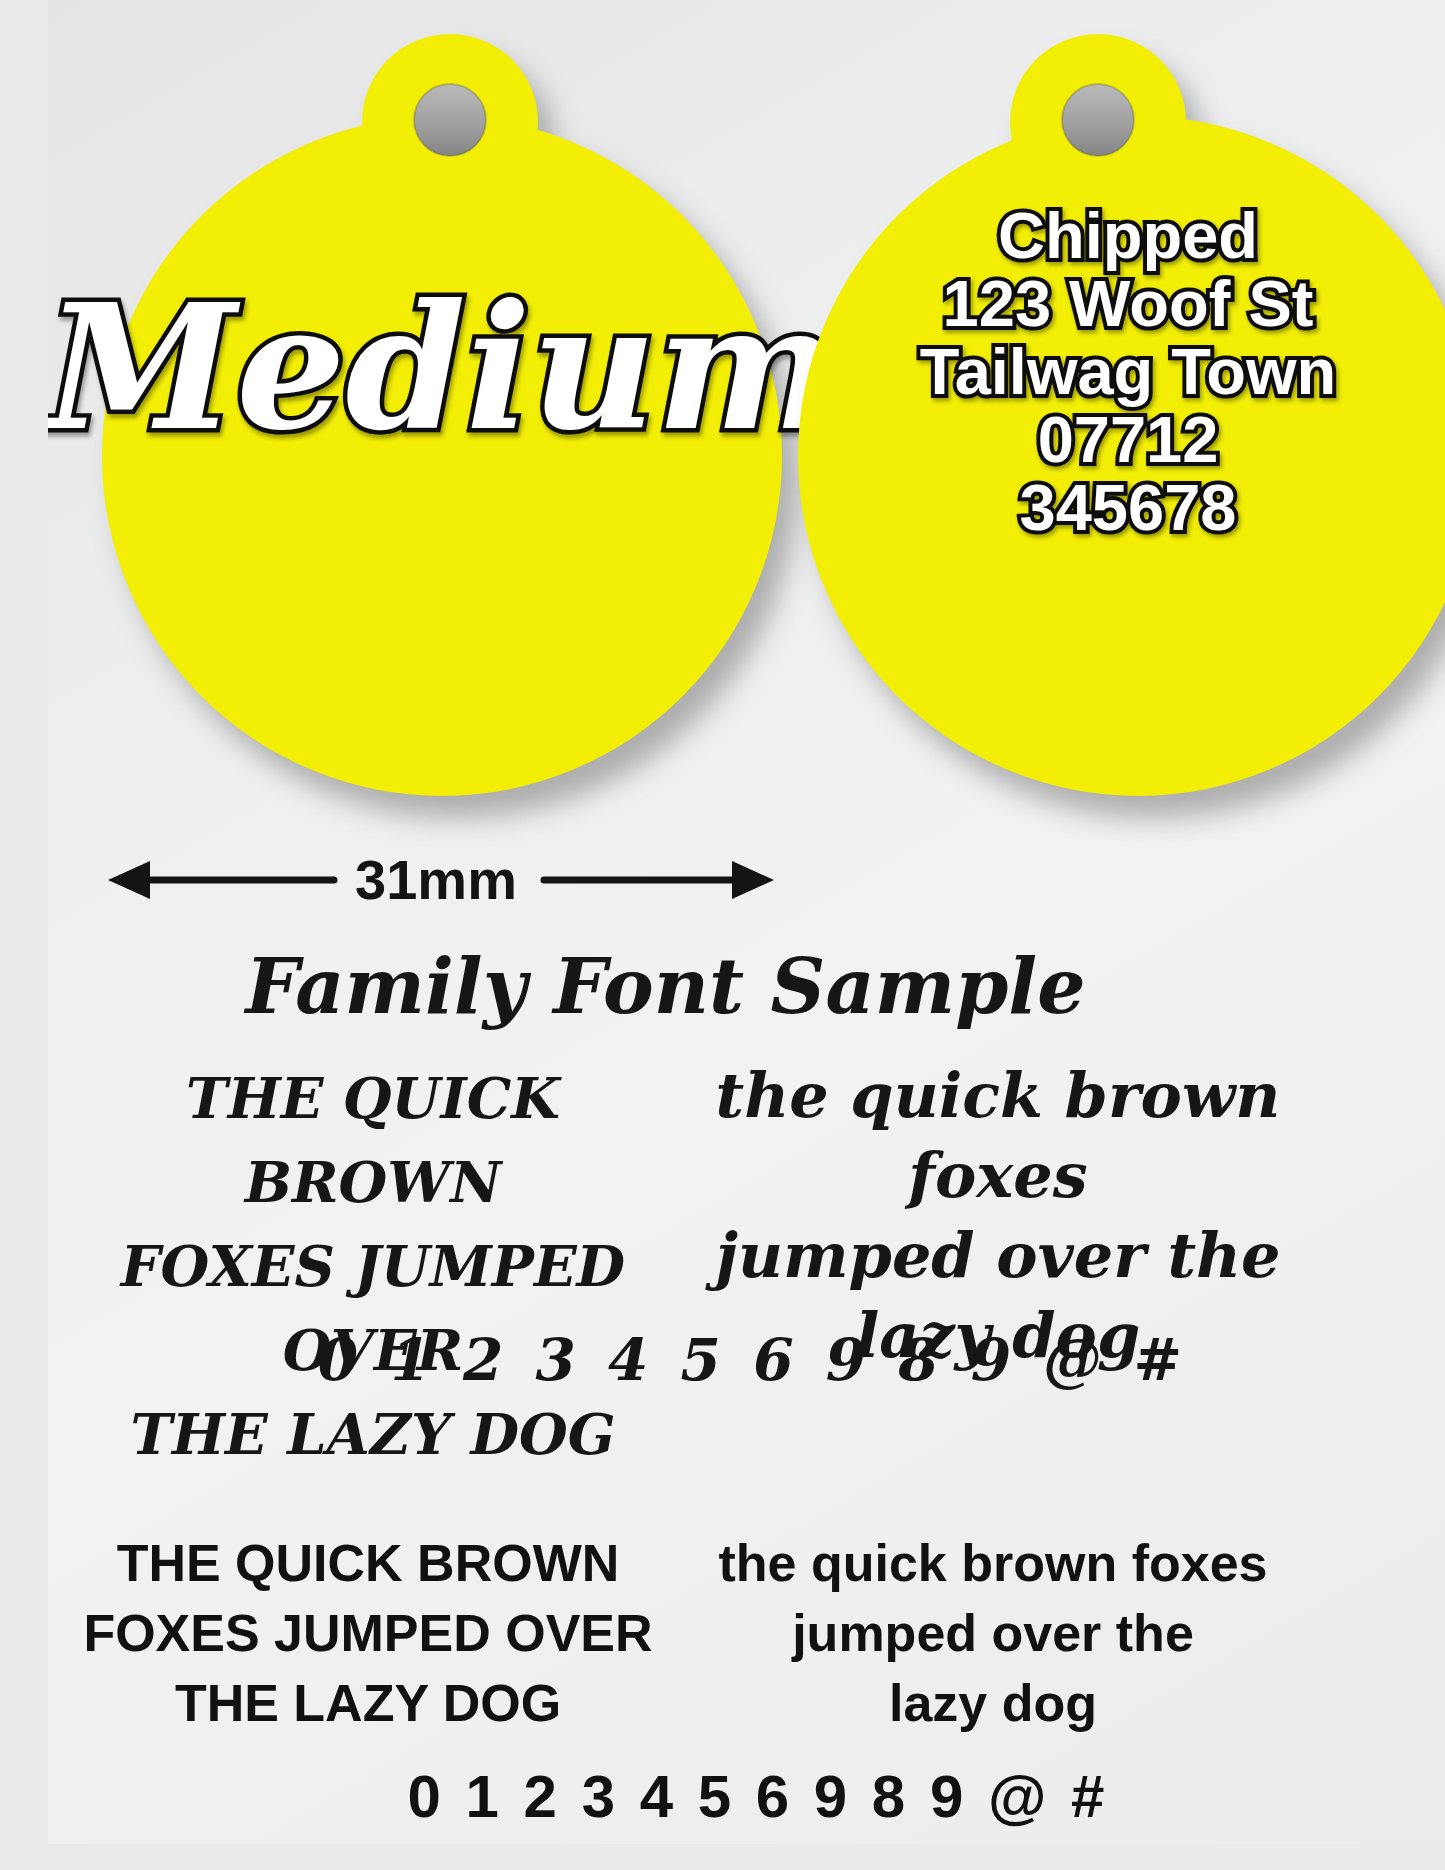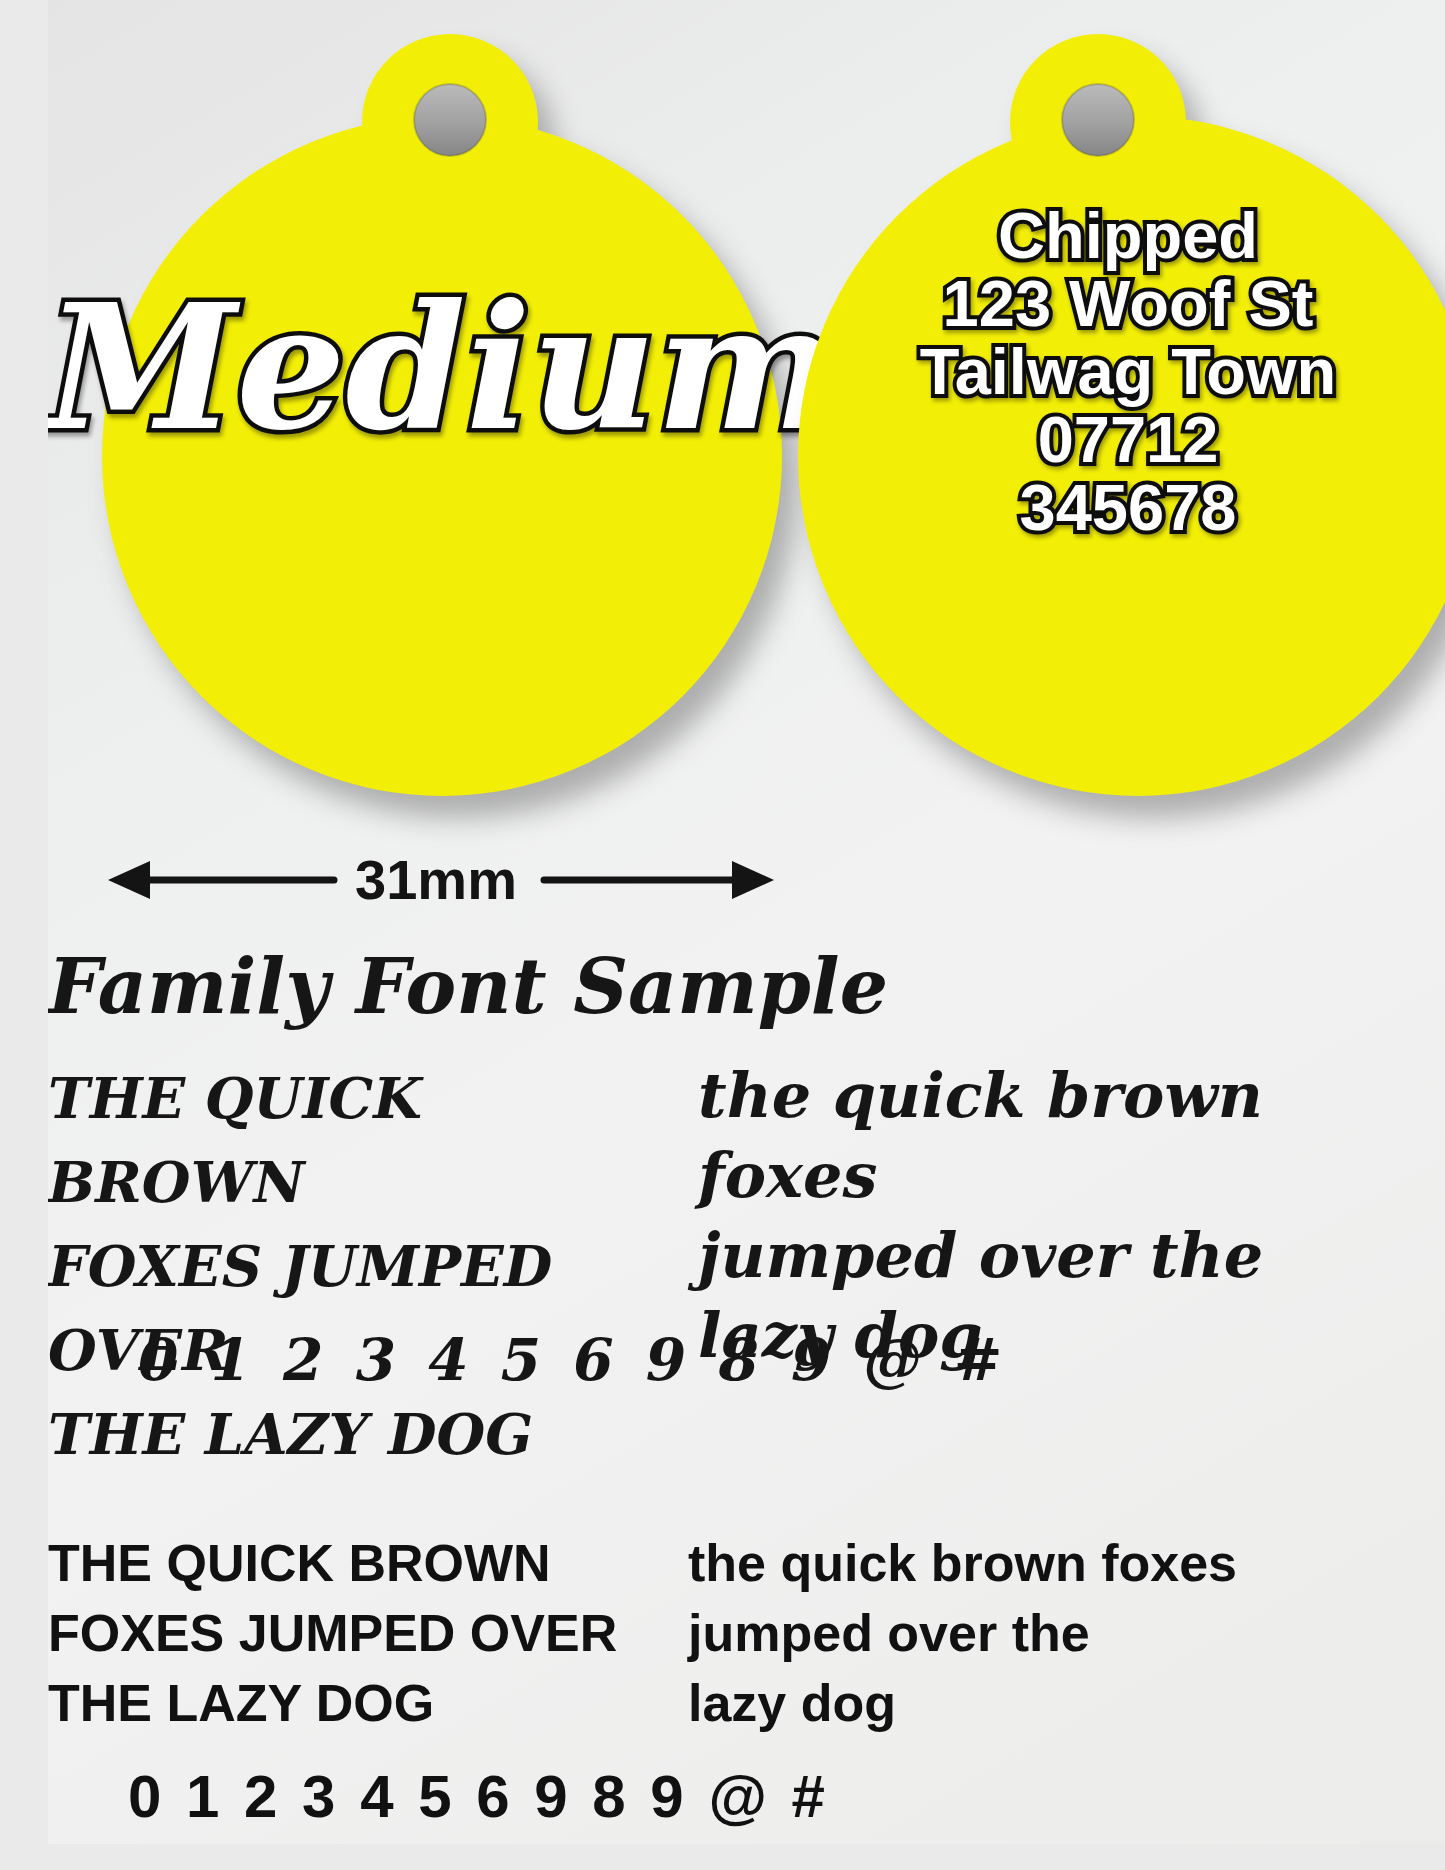--- a/index.html
+++ b/index.html
@@ -24,21 +24,21 @@
     fill:#ffffff;stroke:#0d0d0d;stroke-width:8px;text-anchor:middle;
     filter:drop-shadow(2px 3px 2px rgba(0,0,0,.35));
   }
   .arrow-svg{position:absolute;left:58px;top:850px;width:670px;height:60px;}
   .arrow-svg line{stroke:#141414;stroke-width:7;stroke-linecap:round;}
   .arrow-svg polygon{fill:#141414;}
   .arrow-label{font-family:"Liberation Sans",sans-serif;font-weight:700;font-size:56px;
     fill:#141414;text-anchor:middle;}
   .script{font-family:"DejaVu Serif",serif;font-style:italic;font-weight:700;color:#161616;}
   .arial{font-family:"Liberation Sans",sans-serif;font-weight:700;color:#111111;}
-  .abs{position:absolute;}
+  .abs{position:absolute;text-align:center;}
   .family-heading{left:0;top:942px;width:1235px;font-size:76px;}
   .script-upper{left:0;top:1056px;width:650px;font-size:56px;line-height:84px;}
   .script-lower{left:650px;top:1056px;width:600px;font-size:62px;line-height:80px;}
   .script-numbers{left:90px;top:1326px;width:1230px;font-size:58px;letter-spacing:6px;}
   .arial-heading{left:0;top:1434px;width:1215px;font-size:70px;}
   .arial-upper{left:0;top:1528px;width:640px;font-size:52px;line-height:70px;}
   .arial-lower{left:640px;top:1528px;width:610px;font-size:52px;line-height:70px;}
   .arial-numbers{left:80px;top:1762px;width:1260px;font-size:60px;letter-spacing:4px;}
 </style>
 </head>

